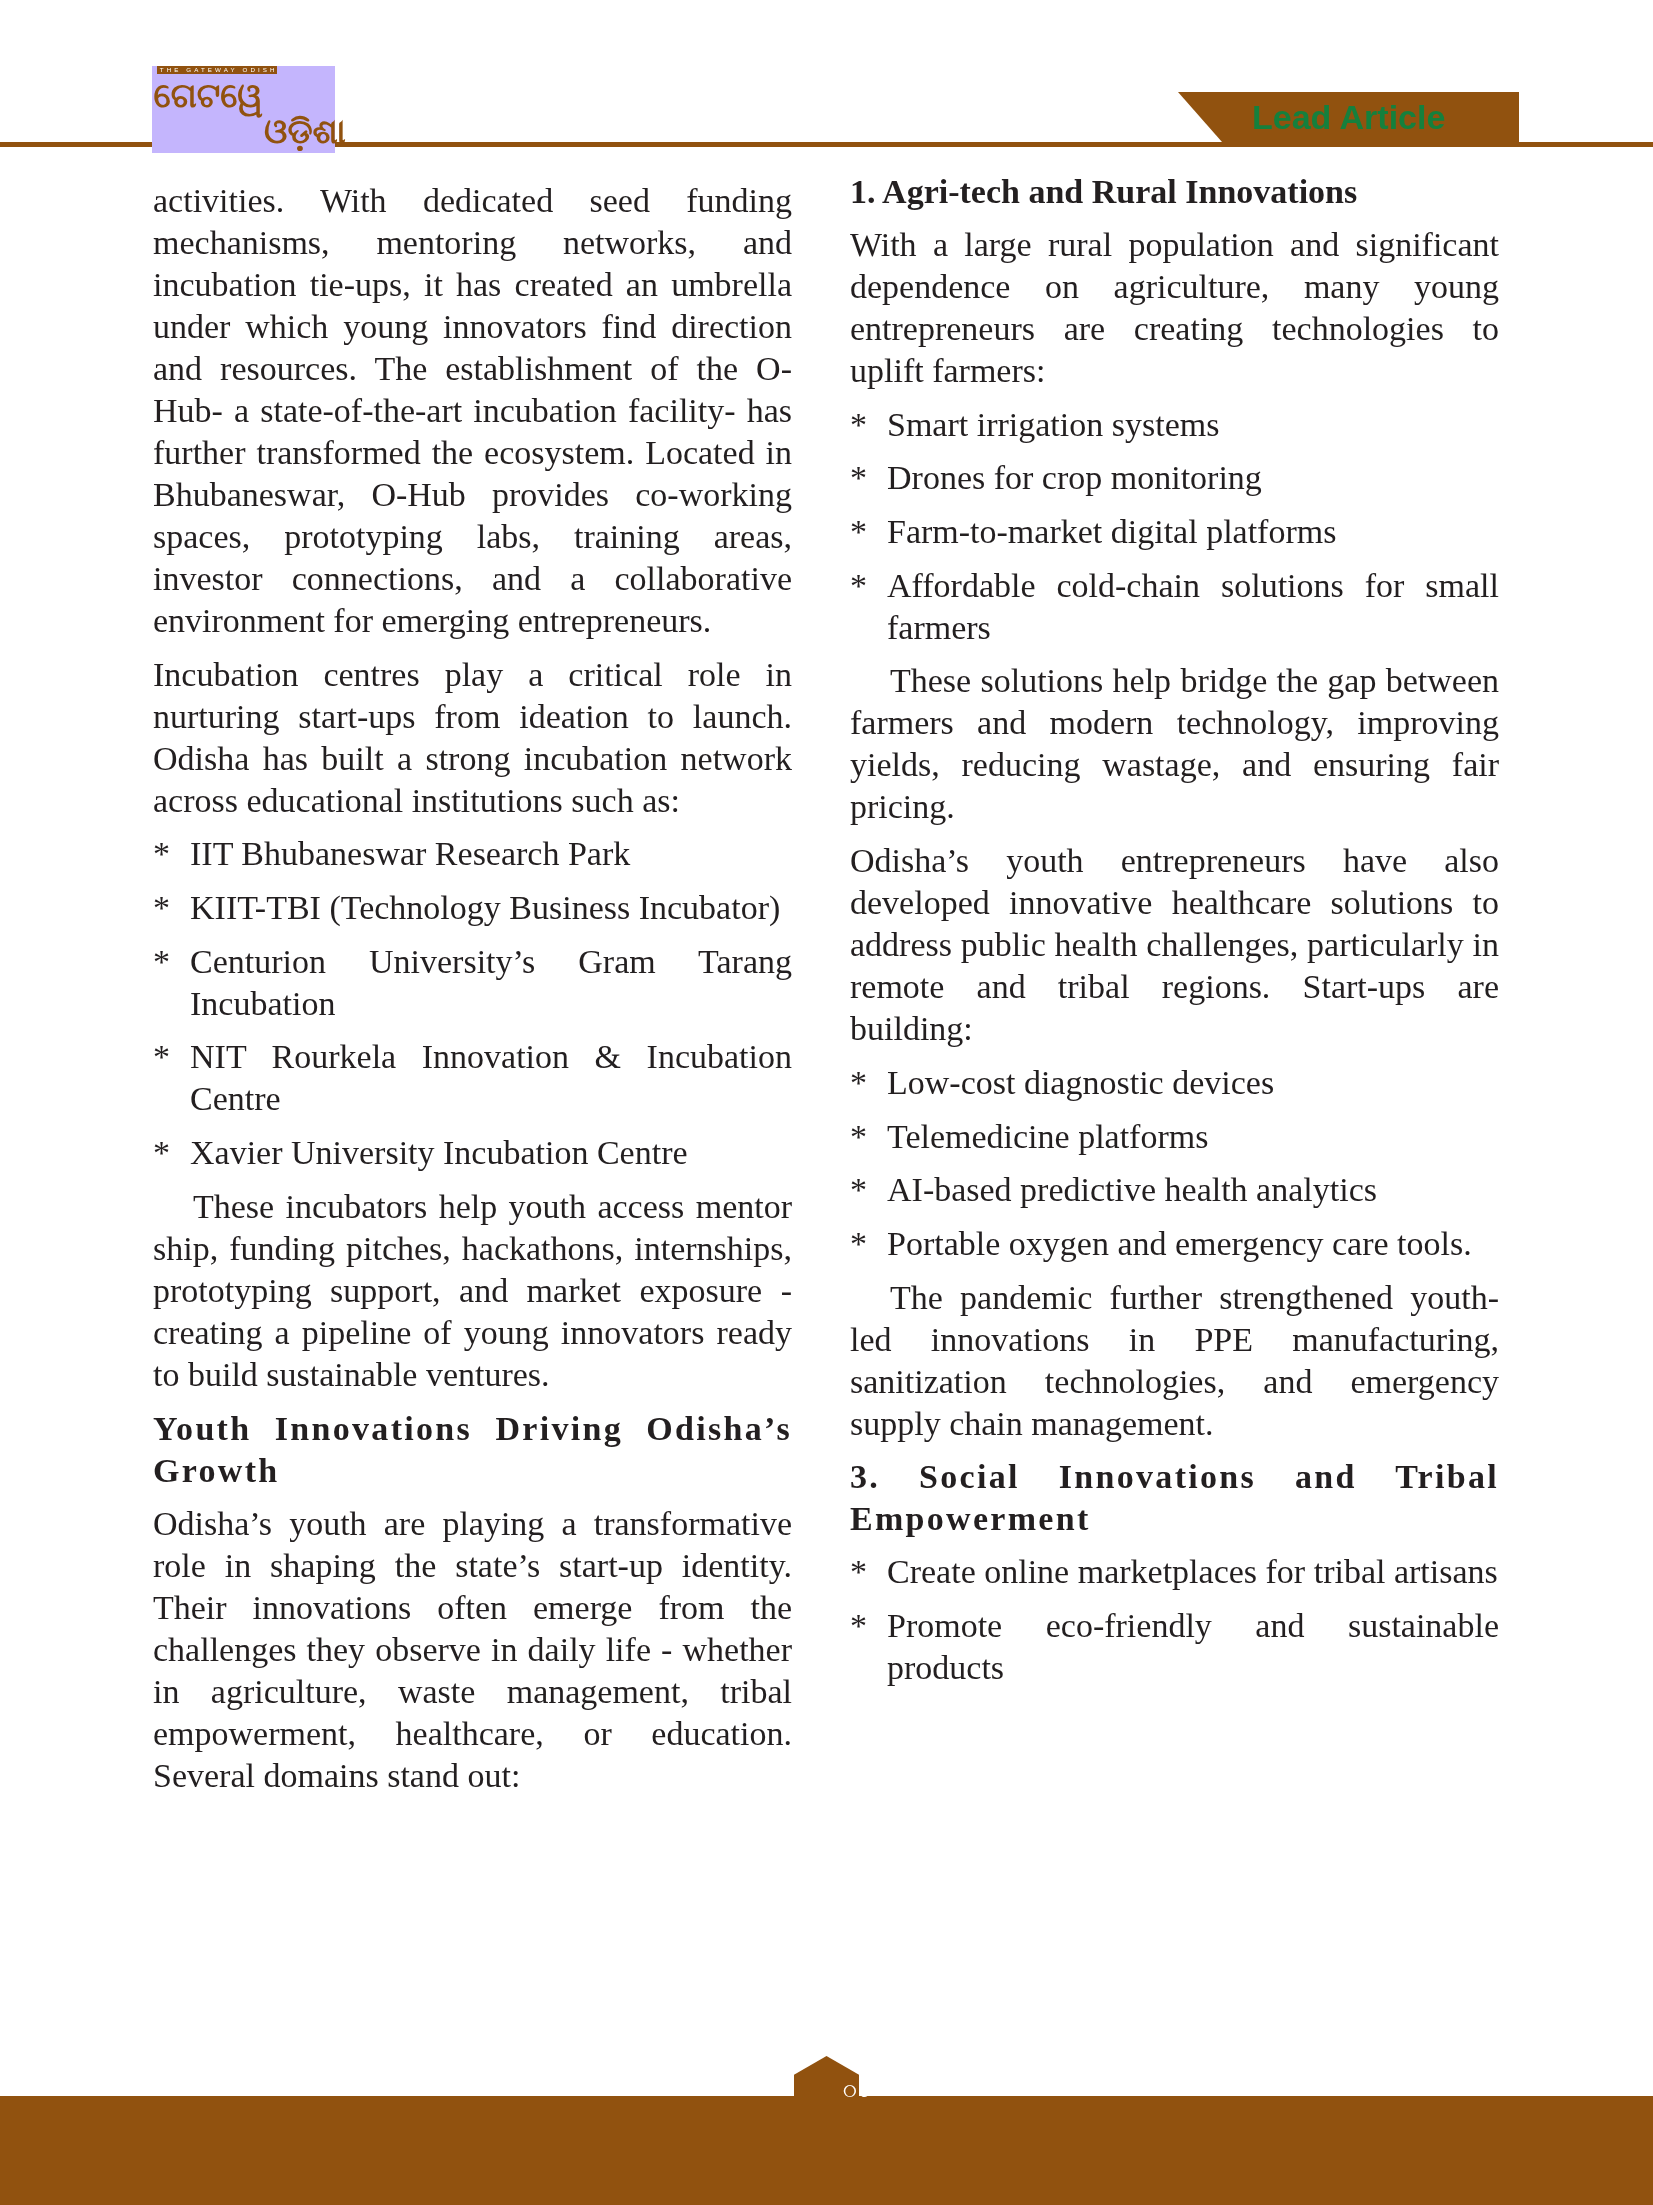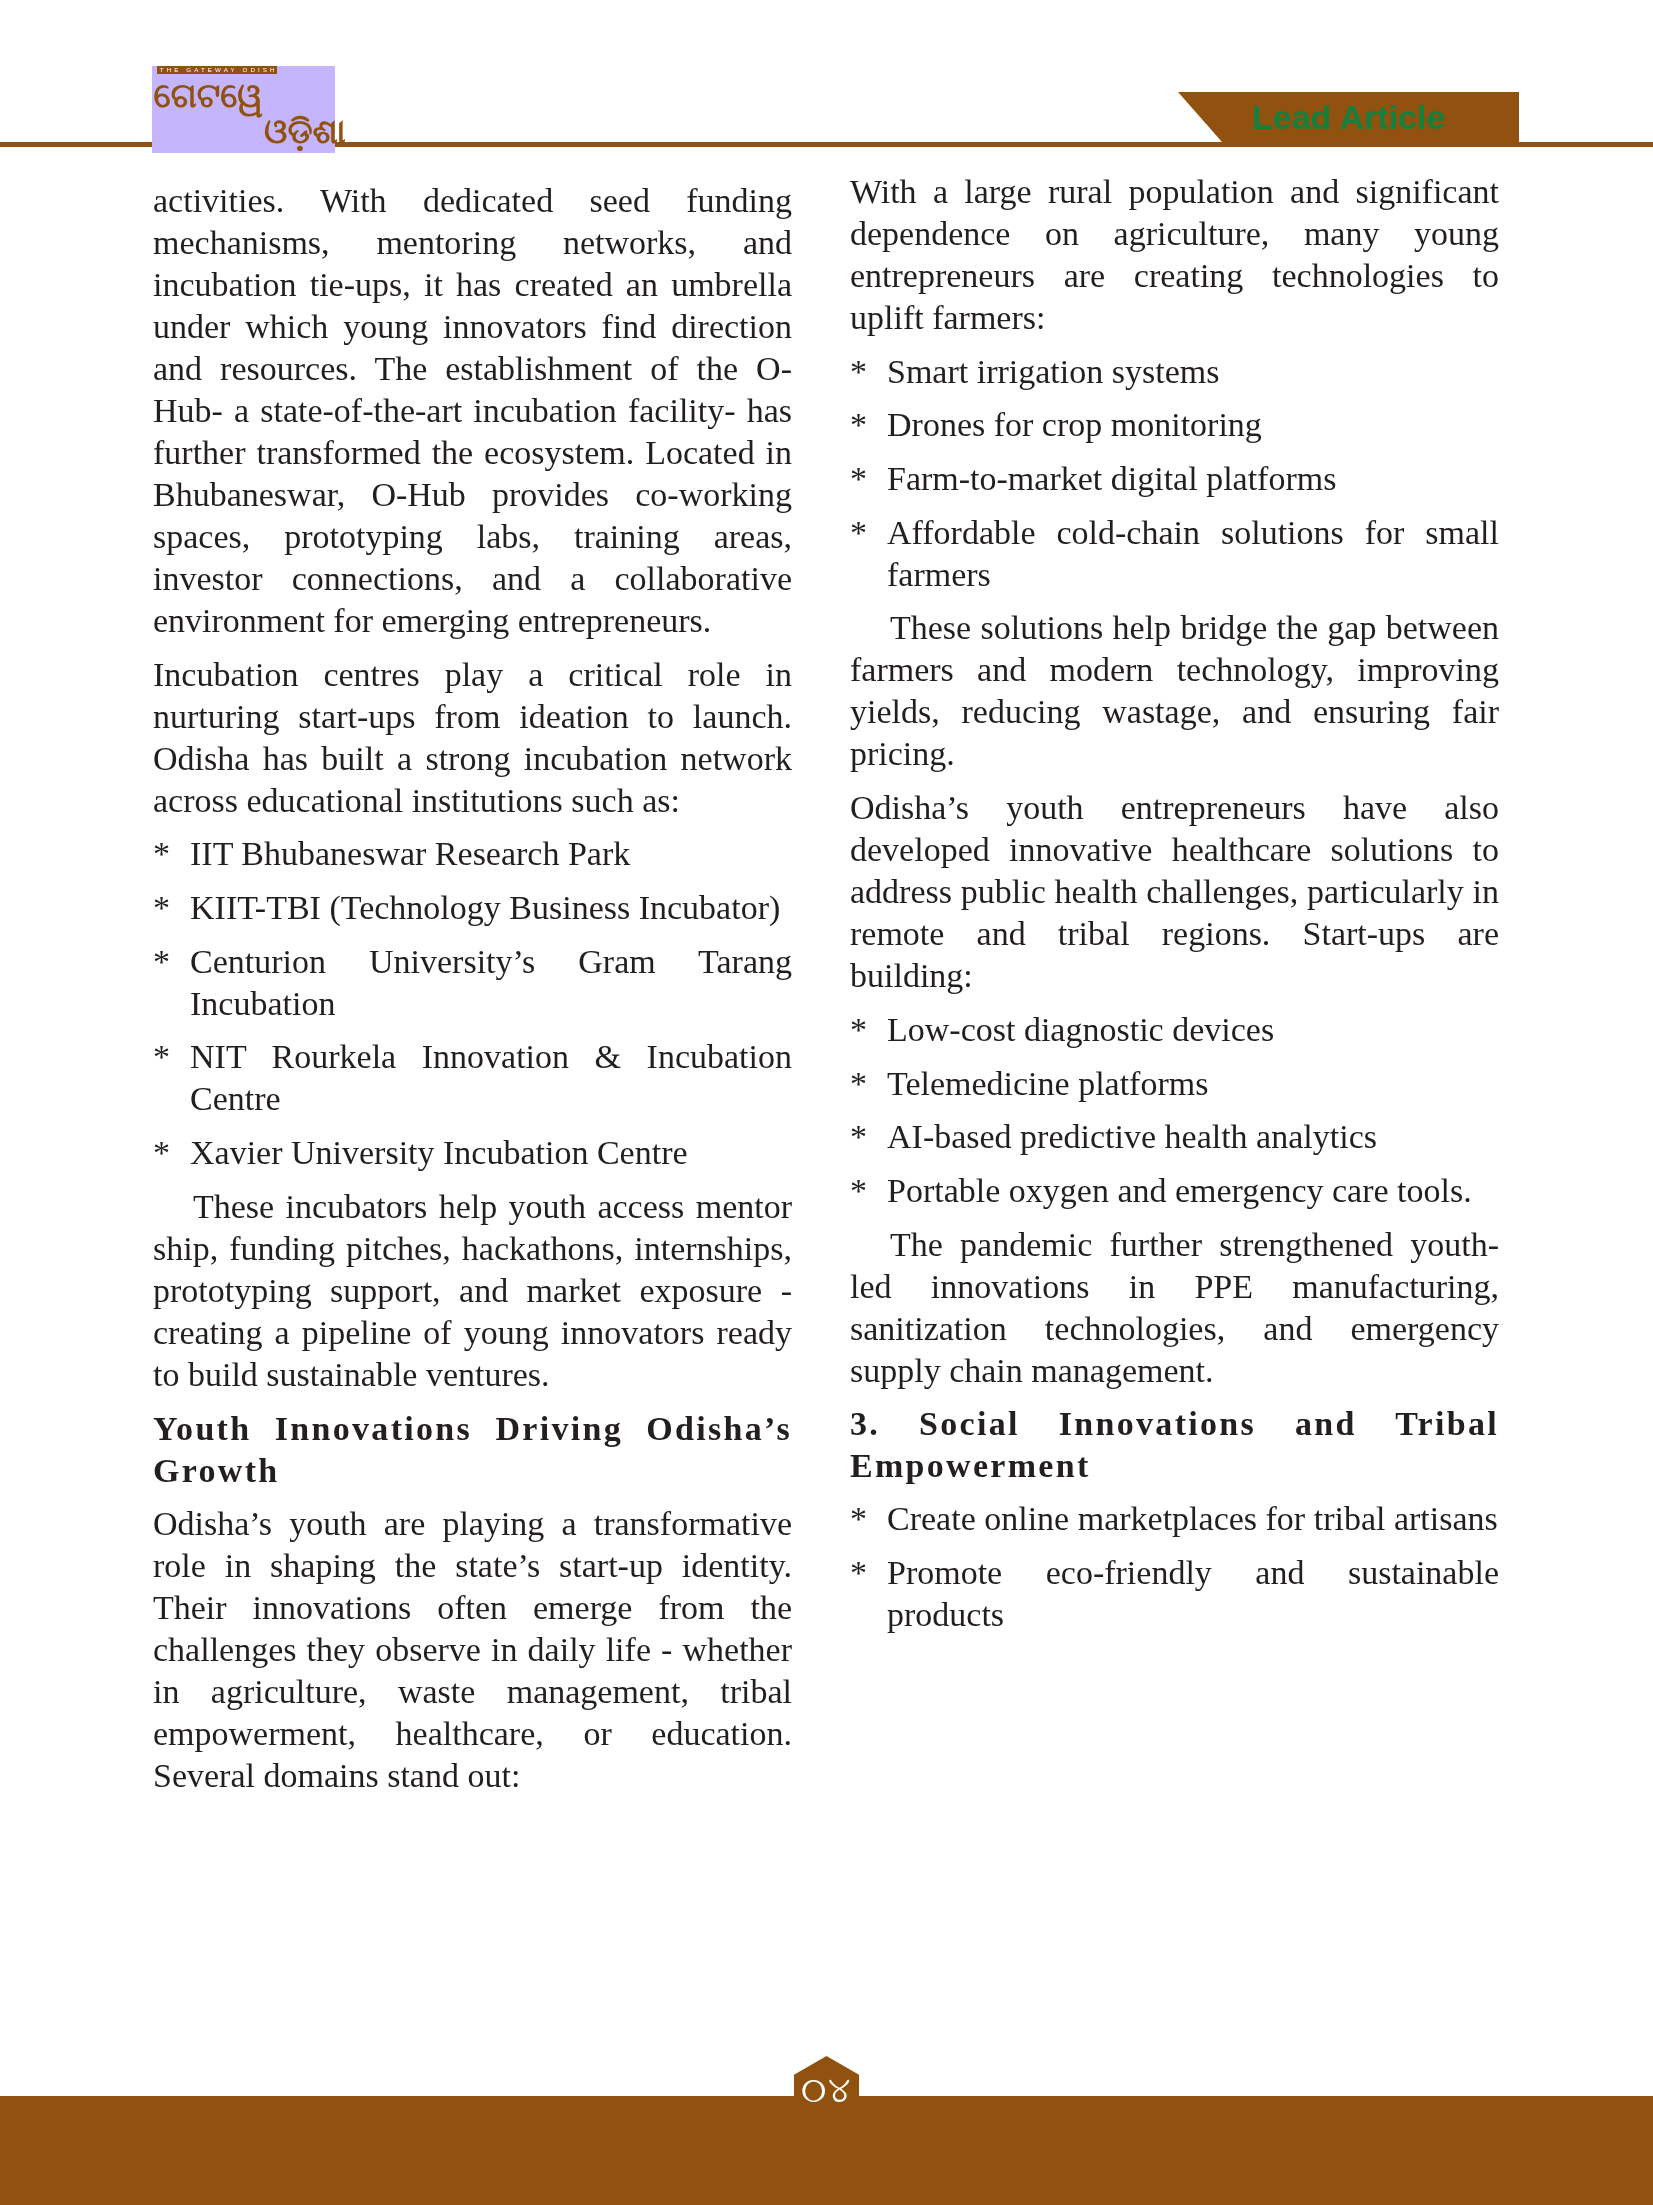--- a/index.html
+++ b/index.html
@@ -16,21 +16,21 @@
   .col-right { left: 850px; width: 649px; top: 171px; }
   .col p { margin: 0 0 11.7px 0; }
   .col p.indent { text-indent: 40px; }
   .col h3 { margin: 0 0 11px 0; font-size: 34px; line-height: 42px; font-weight: bold; text-align: justify; }
   .col h3.spaced { letter-spacing: 2.3px; }
   .bullets { list-style: none; margin: 0 0 11.7px 0; padding: 0; }
   .bullets li { position: relative; padding-left: 37px; margin-bottom: 11.7px; }
   .bullets li .star { position: absolute; left: 0; top: 0; }
   .footer { position: absolute; left: 0; top: 2096px; width: 1654px; height: 110px; background: #91520f; }
   .page-tab { position: absolute; left: 794px; top: 2056px; width: 65px; height: 47px; background: #91520f; clip-path: polygon(50% 0, 100% 40%, 100% 100%, 0 100%, 0 40%); }
-  .page-num { position: absolute; left: 794px; top: 2075px; width: 65px; text-align: center; font-family: "DejaVu Sans", sans-serif; font-size: 35px; line-height: 31px; color: #ffffff; letter-spacing: 1.6px; }
+  .page-num { position: absolute; left: 794px; top: 2075px; width: 65px; text-align: center; font-family: "DejaVu Sans", sans-serif; font-size: 19px; line-height: 31px; color: #ffffff; letter-spacing: 1.6px; padding-left: 31px; }
 </style>
 </head>
 <body>
 
 <div class="rule"></div>
 
 <div class="logo">
   <div class="logo-tag">THE GATEWAY ODISHA</div>
   <div class="logo-line1">ଗେଟୱେ</div>
   <div class="logo-line2">ଓଡ଼ିଶା</div>
@@ -48,20 +48,21 @@
     <li><span class="star">*</span><span>Centurion University’s Gram Tarang Incubation</span></li>
     <li><span class="star">*</span><span>NIT Rourkela Innovation &amp; Incubation Centre</span></li>
     <li><span class="star">*</span><span>Xavier University Incubation Centre</span></li>
   </ul>
   <p class="indent">These incubators help youth access mentor ship, funding pitches, hackathons, internships, prototyping support, and market exposure - creating a pipeline of young innovators ready to build sustainable ventures.</p>
   <h3 class="spaced">Youth Innovations Driving Odisha’s Growth</h3>
   <p>Odisha’s youth are playing a transformative role in shaping the state’s start-up identity. Their innovations often emerge from the challenges they observe in daily life - whether in agriculture, waste management, tribal empowerment, healthcare, or education. Several domains stand out:</p>
 </div>
 
 <div class="col col-right">
+  <h3>1. Agri-tech and Rural Innovations</h3>
   <p>With a large rural population and significant dependence on agriculture, many young entrepreneurs are creating technologies to uplift farmers:</p>
   <ul class="bullets">
     <li><span class="star">*</span><span>Smart irrigation systems</span></li>
     <li><span class="star">*</span><span>Drones for crop monitoring</span></li>
     <li><span class="star">*</span><span>Farm-to-market digital platforms</span></li>
     <li><span class="star">*</span><span>Affordable cold-chain solutions for small farmers</span></li>
   </ul>
   <p class="indent">These solutions help bridge the gap between farmers and modern technology, improving yields, reducing wastage, and ensuring fair pricing.</p>
   <p>Odisha’s youth entrepreneurs have also developed innovative healthcare solutions to address public health challenges, particularly in remote and tribal regions. Start-ups are building:</p>
   <ul class="bullets">

